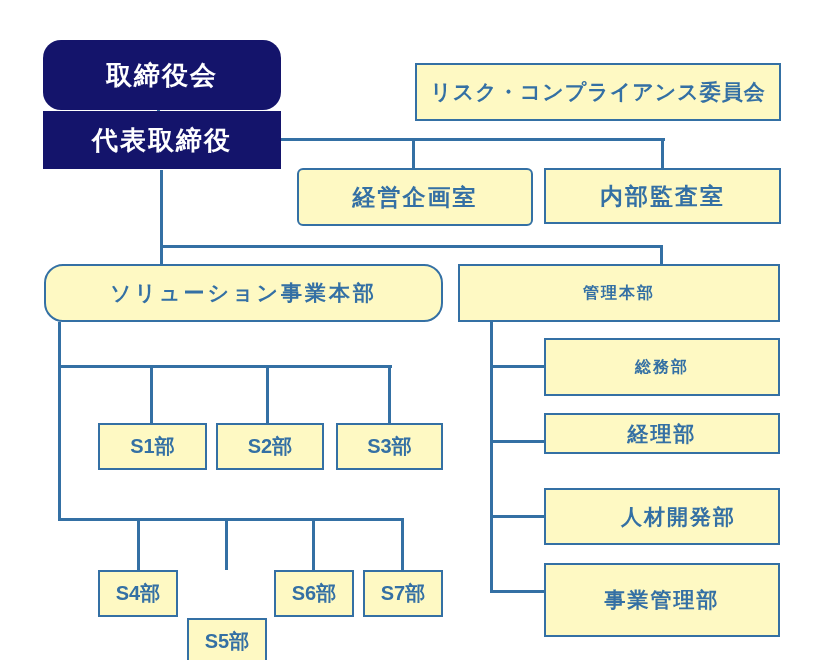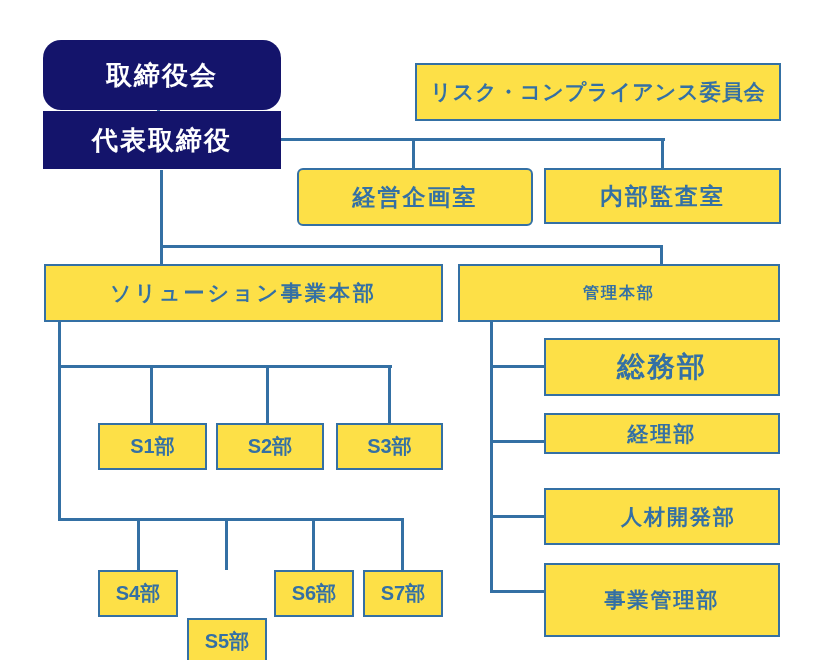--- a/index.html
+++ b/index.html
@@ -11,21 +11,21 @@
   .canvas{
     position:relative;
     width:825px;height:660px;
     background:var(--bg);
     font-family:"Liberation Sans","DejaVu Sans",sans-serif;
     overflow:hidden;
   }
   .node{
     position:absolute;
     box-sizing:border-box;
-    background:#fde047;
+    background:#fef9c3;
     border:2px solid var(--blue);
     color:var(--blue);
     font-weight:bold;
     display:flex;align-items:center;justify-content:center;
     text-align:center;
     white-space:nowrap;
   }
   .node.navy{
     background:var(--navy);
     border:none;
@@ -72,31 +72,31 @@
   <div class="node navy" style="left:43px;top:40px;width:238px;height:70px;font-size:26px;letter-spacing:2px;border-radius:18px;">取締役会</div>
 
   <div class="node navy" style="left:43px;top:111px;width:238px;height:58px;font-size:26px;letter-spacing:2px;">代表取締役</div>
 
   <div class="node" style="left:415px;top:63px;width:366px;height:58px;font-size:21px;letter-spacing:1px;">リスク・コンプライアンス委員会</div>
 
   <div class="node" style="left:297px;top:168px;width:236px;height:58px;font-size:23px;letter-spacing:2px;border-radius:6px;">経営企画室</div>
 
   <div class="node" style="left:544px;top:168px;width:237px;height:56px;font-size:23px;letter-spacing:2px;">内部監査室</div>
 
-  <div class="node" style="left:44px;top:264px;width:399px;height:58px;font-size:21px;letter-spacing:3px;">ソリューション事業本部</div>
+  <div class="node" style="left:44px;top:264px;width:399px;height:58px;font-size:21px;letter-spacing:3px;border-radius:19px;">ソリューション事業本部</div>
 
   <div class="node" style="left:458px;top:264px;width:322px;height:58px;font-size:16px;letter-spacing:2px;">管理本部</div>
 
   <div class="node" style="left:98px;top:423px;width:109px;height:47px;font-size:20px;">S1部</div>
   <div class="node" style="left:216px;top:423px;width:108px;height:47px;font-size:20px;">S2部</div>
   <div class="node" style="left:336px;top:423px;width:107px;height:47px;font-size:20px;">S3部</div>
 
   <div class="node" style="left:98px;top:570px;width:80px;height:47px;font-size:20px;">S4部</div>
   <div class="node" style="left:187px;top:570px;width:80px;height:47px;font-size:20px;margin-top:48px;">S5部</div>
   <div class="node" style="left:274px;top:570px;width:80px;height:47px;font-size:20px;">S6部</div>
   <div class="node" style="left:363px;top:570px;width:80px;height:47px;font-size:20px;">S7部</div>
 
-  <div class="node" style="left:544px;top:338px;width:236px;height:58px;font-size:28px;letter-spacing:2px;">総務部</div>
+  <div class="node" style="left:544px;top:338px;width:236px;height:58px;font-size:16px;letter-spacing:2px;">総務部</div>
   <div class="node" style="left:544px;top:413px;width:236px;height:41px;font-size:21px;letter-spacing:2px;">経理部</div>
   <div class="node" style="left:544px;top:488px;width:236px;height:57px;font-size:21px;letter-spacing:2px;padding-left:33px;">人材開発部</div>
   <div class="node" style="left:544px;top:563px;width:236px;height:74px;font-size:21px;letter-spacing:2px;text-align:center;">事業管理部</div>
 
 </div>
 
 </body></html>

